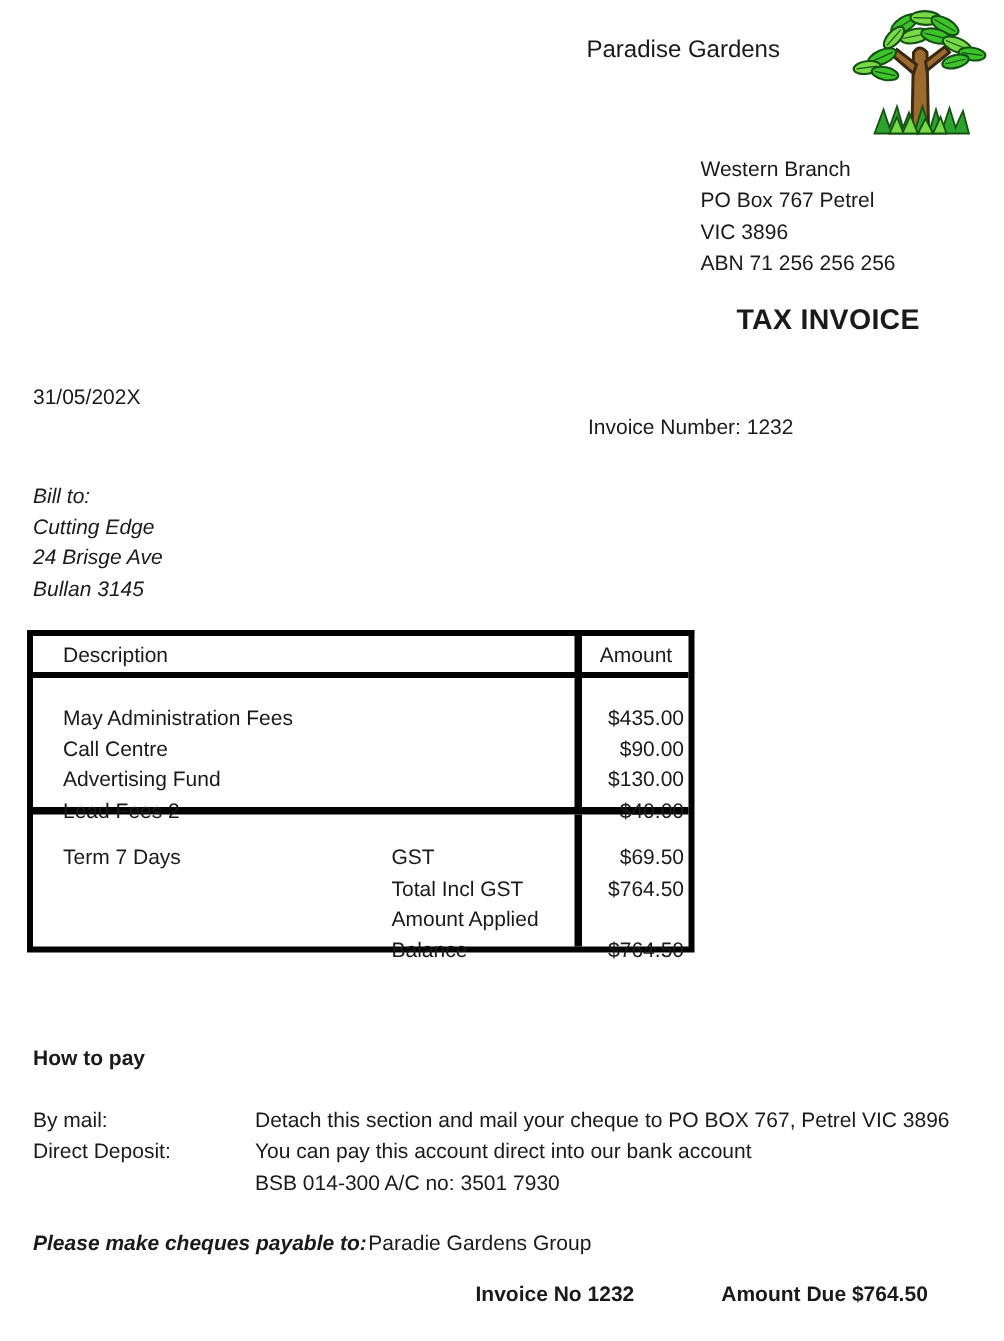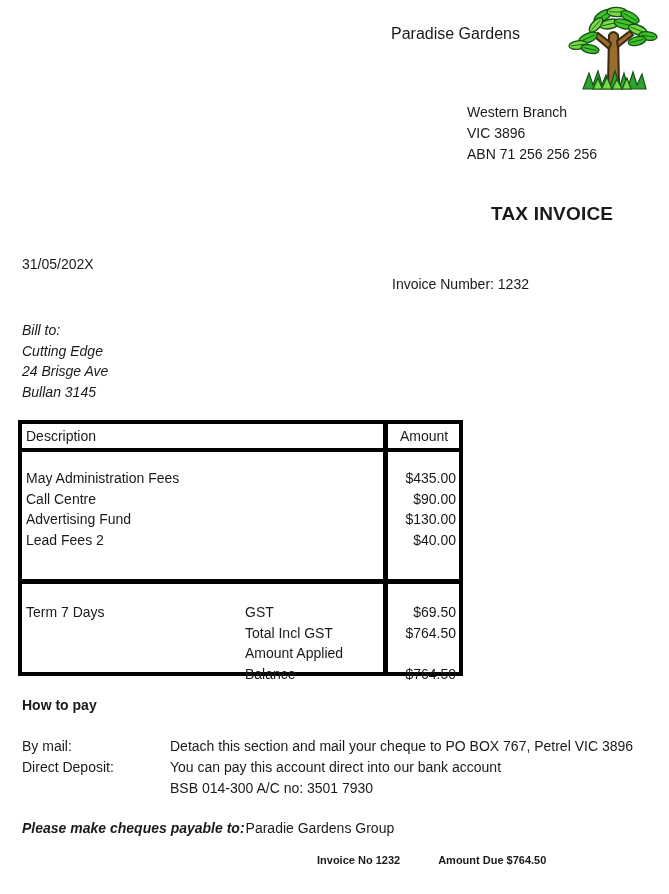--- a/index.html
+++ b/index.html
@@ -45,42 +45,42 @@
     border: 4px solid var(--border);
   }
   .t-row { display: flex; }
   .t-amt-col {
     width: 76px;
     border-left: 5px solid var(--border);
     text-align: right;
     padding-right: 3px;
     flex-shrink: 0;
   }
-  .t-desc-col { flex: 1; padding-left: 4px; }
+  .t-desc-col { flex: 1; padding-left: 20px; }
   .t-head { border-bottom: 4px solid var(--border); }
   .t-head .t-desc-col, .t-head .t-amt-col { line-height: 24px; height: 24px; }
   .t-head .t-amt-col { text-align: center; padding-left: 4px; border-left-width: 5px; }
-  .t-items { border-bottom: 5px solid var(--border); height: 132px; }
+  .t-items { border-bottom: 5px solid var(--border); height: 91px; }
   .t-items .t-desc-col, .t-items .t-amt-col { padding-top: 16px; }
   .t-items .line, .t-totals .line { line-height: 20.5px; min-height: 20.5px; }
   .t-totals { height: 88px; }
   .t-totals .t-desc-col, .t-totals .t-amt-col { padding-top: 18px; }
   .term-cell { display: inline-block; width: 219px; }
 
   
   .how-to-pay-heading { left: 22px; top: 697px; font-weight: bold; }
   .pay-rows { left: 22px; top: 736px; line-height: 21px; }
   .pay-row { display: flex; }
   .pay-label { width: 148px; flex-shrink: 0; }
   .pay-text { white-space: nowrap; }
 
   .cheque-line { left: 22px; top: 820px; }
   .cheque-note { font-weight: bold; font-style: italic; margin-right: 1px; }
 
-  .footer-line { left: 317px; top: 854px; font-weight: bold; font-size: 11px; display: flex; gap: 38px; }
+  .footer-line { left: 317px; top: 854px; font-weight: bold; font-size: 14px; display: flex; gap: 58px; }
 </style>
 </head>
 <body>
 
 <div class="page">
 
   <div class="abs company-name">Paradise Gardens</div>
 
   <svg class="abs tree-logo" viewBox="0 0 94 90" aria-hidden="true">
 
@@ -142,20 +142,21 @@
     </g>
 
     <g stroke="var(--leaf_outline)" stroke-width="1.2">
       <path fill="var(--grass_green)" d="M16 86 L22 70 L26 82 L31 68 L35 82 L39 72 L43 84 L48 68 L53 83 L57 70 L61 84 L66 69 L70 82 L75 71 L79 86 Z"></path>
       <path fill="var(--leaf_green_light)" d="M26 86 L31 75 L35 85 L40 74 L45 86 L50 76 L55 86 L60 75 L64 86 Z"></path>
     </g>
   </svg>
 
   <div class="abs branch-block">
     <div class="line">Western Branch</div>
+    <div class="line">PO Box 767 Petrel</div>
     <div class="line">VIC 3896</div>
     <div class="line">ABN 71 256 256 256</div>
   </div>
 
   <div class="abs tax-invoice">TAX INVOICE</div>
 
   <div class="abs date-line">31/05/202X</div>
   <div class="abs invoice-number">Invoice Number: 1232</div>
 
   <div class="abs bill-to">

